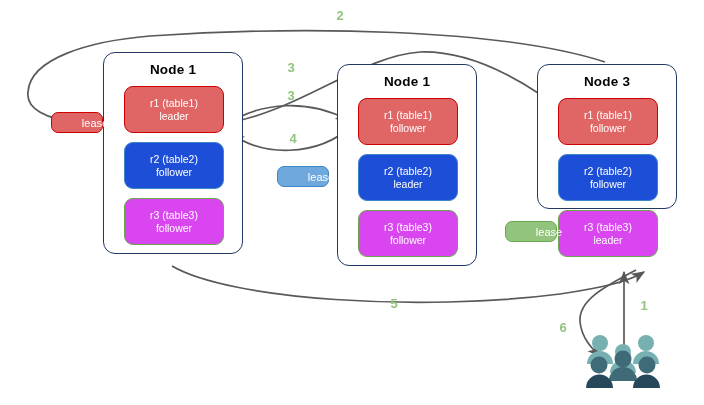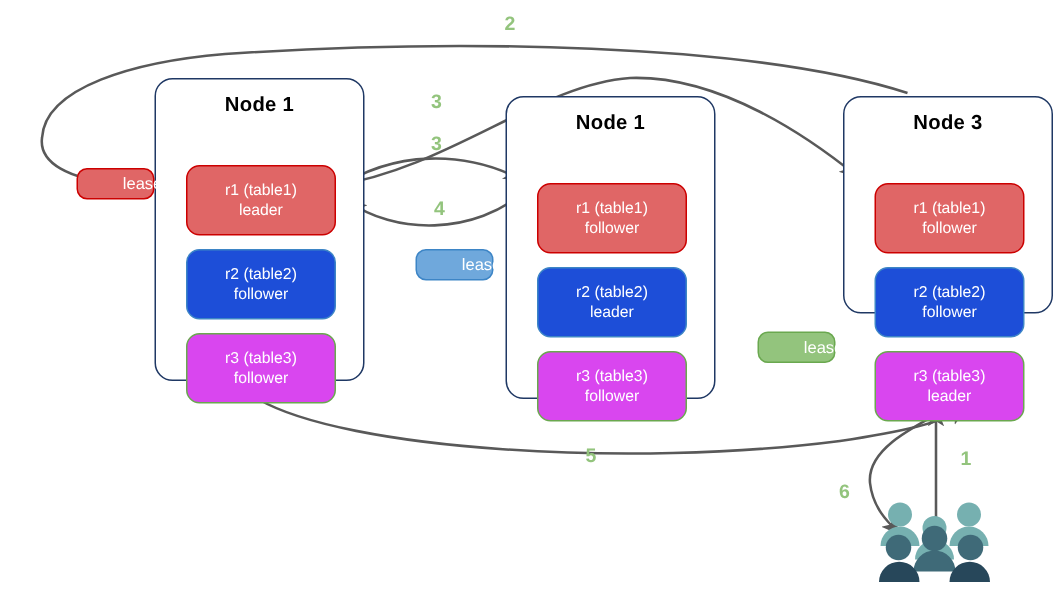--- a/index.html
+++ b/index.html
@@ -50,21 +50,20 @@
     display: flex;
     flex-direction: column;
     align-items: center;
     justify-content: center;
     color: #ffffff;
     font-size: 10.5px;
     line-height: 13px;
     text-align: center;
     border-width: 1.4px;
     border-style: solid;
-    margin-top: 24px;
   }
   .replica .ln { display: block; white-space: nowrap; }
   .rep-red   { background: #e06666; border-color: #cc0000; }
   .rep-blue  { background: #1d4ed8; border-color: #3d85c6; }
   .rep-green { background: #d946ef; border-color: #6aa84f; }
 
   .lease {
     position: absolute;
     box-sizing: border-box;
     border-radius: 7px;
@@ -145,21 +144,21 @@
     <div class="replica rep-blue" style="left:20px; top:89px; width:100px; height:47px;">
       <span class="ln">r2 (table2)</span>
       <span class="ln">leader</span>
     </div>
     <div class="replica rep-green" style="left:20px; top:145px; width:100px; height:47px;">
       <span class="ln">r3 (table3)</span>
       <span class="ln">follower</span>
     </div>
   </div>
 
-  <div class="node-box" style="left:562px; top:64px; width:140px; height:145px;">
+  <div class="node-box" style="left:537px; top:64px; width:140px; height:145px;">
     <div class="node-title">Node 3</div>
     <div class="replica rep-red" style="left:20px; top:33px; width:100px; height:47px;">
       <span class="ln">r1 (table1)</span>
       <span class="ln">follower</span>
     </div>
     <div class="replica rep-blue" style="left:20px; top:89px; width:100px; height:47px;">
       <span class="ln">r2 (table2)</span>
       <span class="ln">follower</span>
     </div>
     <div class="replica rep-green" style="left:20px; top:145px; width:100px; height:47px;">

